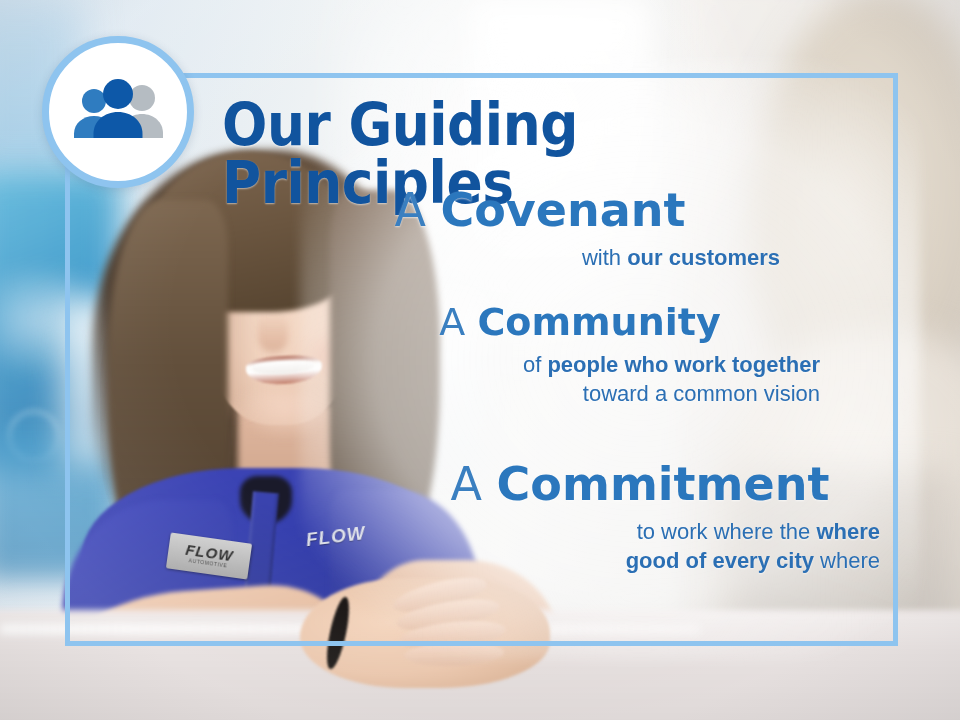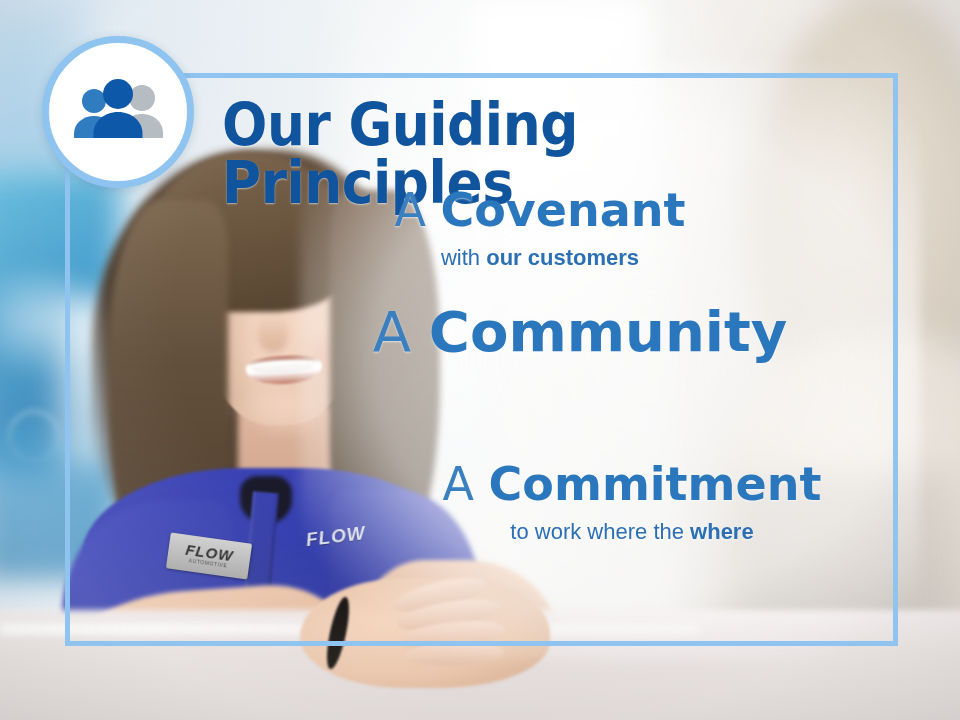--- a/index.html
+++ b/index.html
@@ -389,30 +389,31 @@
   .p-head .word { font-weight: 700; }
 
   .p-sub {
     font-family: "Liberation Sans", sans-serif;
     font-weight: 400;
     font-size: 22px;
     line-height: 1.32;
     color: #2b6fb4;
     text-shadow: 0 1px 2px rgba(255,255,255,.6);
     margin-top: 8px;
+    text-align: right;
   }
   .p-sub b { font-weight: 700; }
 
   #p1 { left: 300px; top: 186px; width: 480px; }
   #p1 .p-head { font-size: 46px; }
 
   #p2 { left: 340px; top: 302px; width: 480px; }
-  #p2 .p-head { font-size: 56px; }
-
-  #p3 { left: 392px; top: 460px; width: 480px; }
+  #p2 .p-head { font-size: 38px; }
+
+  #p3 { left: 400px; top: 460px; width: 480px; }
   #p3 .p-head { font-size: 46px; }
 </style>
 </head>
 <body>
 
 <div id="stage">
 
   <div class="photo">
     <div class="bg-room"></div>
     <div class="bg-wallright"></div>
@@ -499,24 +500,29 @@
     </div>
     <div class="p-sub">
       <div><span>with </span><b>our customers</b><span></span></div>
     </div>
   </div>
 
   <div class="principle" id="p2">
     <div class="p-head">
       <span class="art">A </span><span class="word">Community</span>
     </div>
+    <div class="p-sub">
+      <div><span>of </span><b>people who work together</b><span></span></div>
+      <div><span>toward a common vision</span><b></b><span></span></div>
+    </div>
   </div>
 
   <div class="principle" id="p3">
     <div class="p-head">
       <span class="art">A </span><span class="word">Commitment</span>
     </div>
     <div class="p-sub">
       <div><span>to work where the </span><b>where</b><span></span></div>
+      <div><span></span><b>good of every city</b><span> where</span></div>
     </div>
   </div>
 
 </div>
 
 </body></html>

